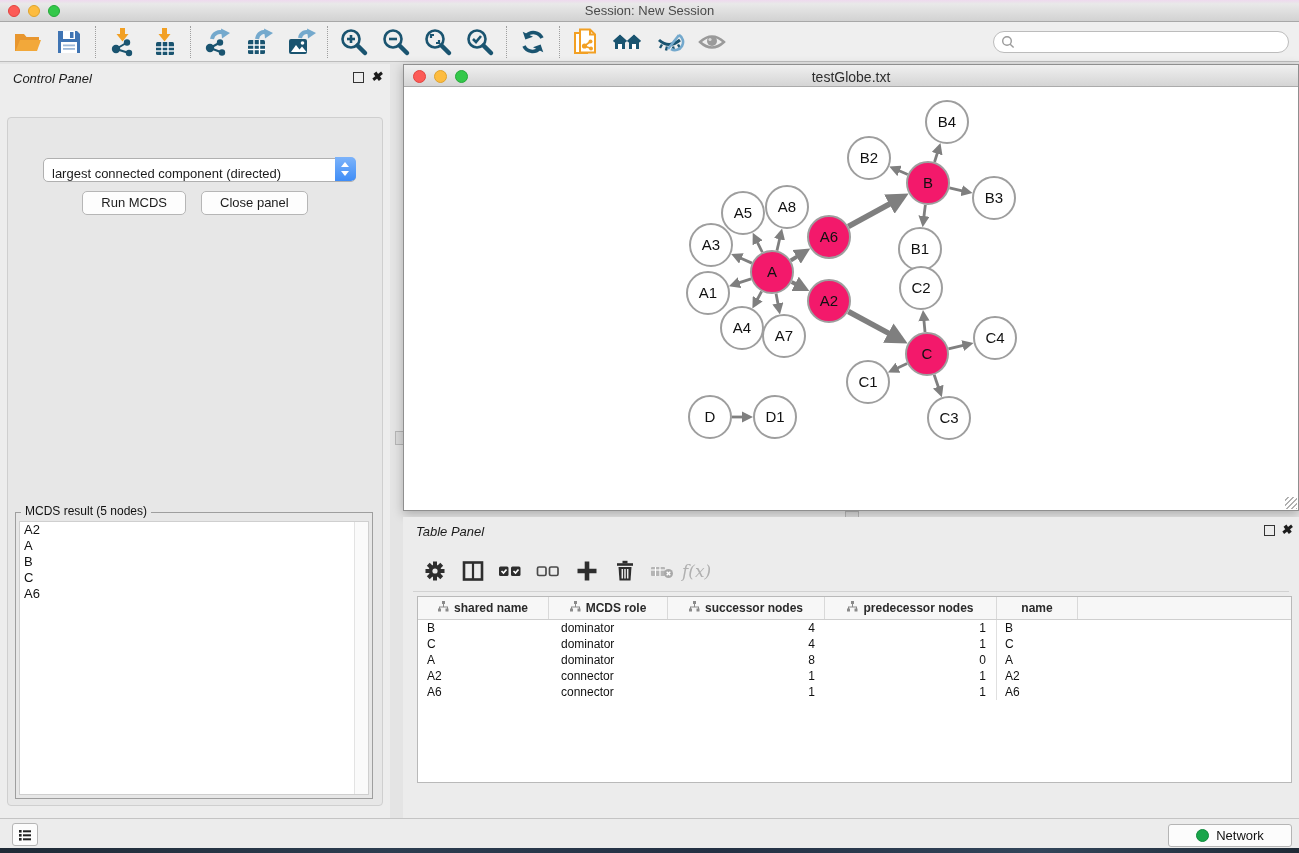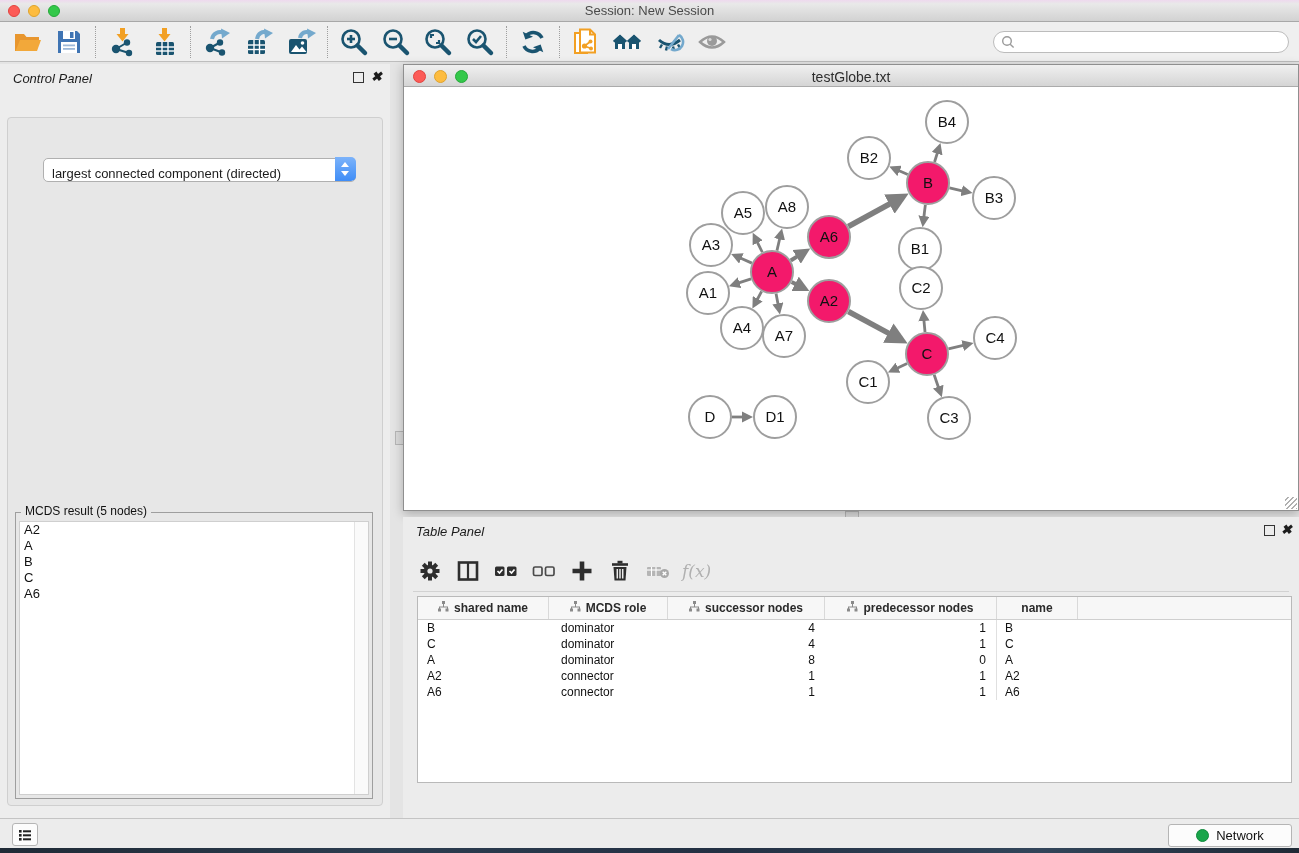--- a/index.html
+++ b/index.html
@@ -76,21 +76,21 @@
   .net-canvas { position:absolute; left:0; top:22px; right:0; bottom:0; background:#fff; }
   .net-canvas svg { position:absolute; left:0; top:0; }
   .resize-grip { position:absolute; right:1px; bottom:1px; width:12px; height:12px;
     background:repeating-linear-gradient(135deg,transparent 0 2px,#b0b0b0 2px 3.5px); }
 
   
   .table-panel { position:absolute; left:403px; top:517px; width:896px; height:301px; background:#ececec; }
   .tp-float { right:24px; } .tp-close { right:7px; }
   .tp-toolbar { position:absolute; left:10px; top:33px; right:10px; height:42px; display:flex; align-items:center; gap:4px;
     border-bottom:1px solid #d2d2d2; }
-  .tp-btn { width:34px; height:34px; display:flex; align-items:center; justify-content:center; }
+  .tp-btn { width:34px; height:34px; display:flex; align-items:center; justify-content:flex-end; }
 
   .table-wrap { position:absolute; left:14px; top:79px; right:7px; bottom:35px; background:#fff; border:1px solid #b9b9b9; overflow:hidden; }
   .thead { display:flex; background:#f7f7f7; border-bottom:1px solid #cfcfcf; height:23px; }
   .th { display:flex; align-items:center; justify-content:center; gap:5px; font-size:12px; font-weight:bold;
     color:#2b2b2b; border-right:1px solid #d9d9d9; height:100%; }
   .tr { display:flex; height:16px; align-items:center; }
   .td { font-size:12px; color:#111; height:100%; display:flex; align-items:center; }
   .c0 { width:131px; } .c1 { width:119px; } .c2 { width:157px; } .c3 { width:172px; } .c4 { width:81px; } .cfill { flex:1; border-right:none!important; }
   .td.c0 { padding-left:9px; } .td.c1 { padding-left:12px; }
   .td.c2, .td.c3 { justify-content:flex-end; padding-right:10px; }
@@ -312,20 +312,24 @@
 <div class="control-panel">
   <div class="panel-head">
     <span class="ptitle">Control Panel</span>
     <span class="float-ic cp-float"></span>
     <span class="close-ic cp-close">✖</span>
   </div>
   <div class="cp-box">
     <div class="dropdown">
       <div class="dd-text">largest connected component (directed)</div>
       <div class="dd-step"></div>
+    </div>
+    <div class="cp-buttons">
+      <button class="cp-btn">Run MCDS</button>
+      <button class="cp-btn">Close panel</button>
     </div>
     <div class="mcds-fieldset">
       <span class="mcds-legend">MCDS result (5 nodes)</span>
       <div class="mcds-listbox">
         <div id="mcds-list">
             <div class="mcds-item">A2</div>
             <div class="mcds-item">A</div>
             <div class="mcds-item">B</div>
             <div class="mcds-item">C</div>
             <div class="mcds-item">A6</div>

